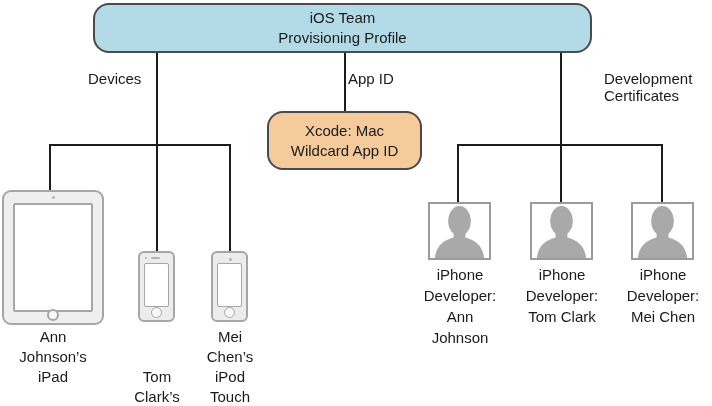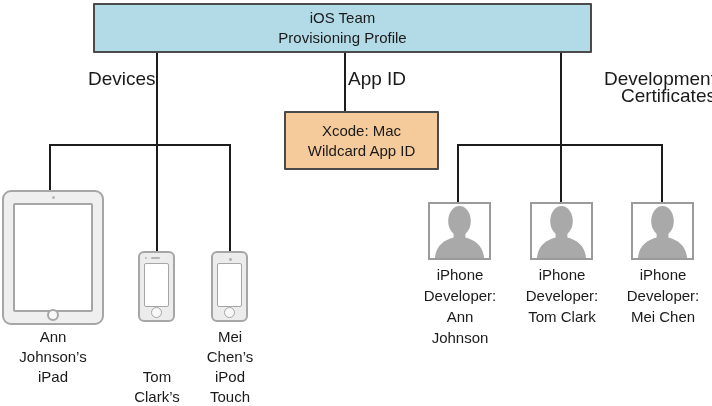--- a/index.html
+++ b/index.html
@@ -4,31 +4,31 @@
 <style>
   html,body{margin:0;padding:0;background:#fff;}
   .stage{
     position:relative;width:712px;height:406px;background:#fff;overflow:hidden;
     font-family:"Liberation Sans",sans-serif;color:#1a1a1a;
   }
   .lbl{white-space:pre-line;}
   
   .node{
     position:absolute;box-sizing:border-box;border:2px solid var(--box-border);
-    border-radius:1px;display:flex;align-items:center;justify-content:center;
+    border-radius:16px;display:flex;align-items:center;justify-content:center;
     text-align:center;font-size:15px;line-height:20px;
   }
   .root-node{background:var(--root-fill);}
   .appid-node{background:var(--appid-fill);}
   
   .line{position:absolute;background:var(--line);}
   .line.v{width:2px;}
   .line.h{height:2px;}
   
-  .branch-label{position:absolute;font-size:19px;line-height:17px;text-align:right;}
+  .branch-label{position:absolute;font-size:15px;line-height:17px;}
   
   .device{position:absolute;box-sizing:border-box;background:#efefef;
     border:2px solid var(--device-stroke);}
   .screen{position:absolute;box-sizing:border-box;background:#fff;
     border:2px solid var(--device-stroke);border-radius:2px;}
   .cam{position:absolute;border-radius:50%;background:#b5b5b5;}
   .speaker{position:absolute;background:#b5b5b5;border-radius:1px;}
   .home{position:absolute;box-sizing:border-box;background:#f8f8f8;
     border:2px solid var(--device-stroke);border-radius:50%;}
   
@@ -58,21 +58,21 @@
 
   <div class="line h" style="left:457px;top:144px;width:206px;"></div>
   <div class="line v" style="left:457px;top:144px;height:58px;"></div>
   <div class="line v" style="left:661px;top:144px;height:58px;"></div>
 
   <div class="branch-label" style="left:88px;top:70px;">Devices</div>
   <div class="branch-label" style="left:348px;top:70px;">App ID</div>
   <div class="branch-label lbl" style="left:567px;top:70px;margin-left:37px;">Development
 Certificates</div>
 
-  <div class="node appid-node" style="left:284px;top:111px;width:155px;height:59px;">
+  <div class="node appid-node" style="left:267px;top:111px;width:155px;height:59px;">
     <span class="lbl">Xcode: Mac
 Wildcard App ID</span>
   </div>
 
   <div class="device" style="left:2px;top:190px;width:102px;height:135px;border-radius:9px;">
     <div class="cam" style="left:48px;top:4px;width:3px;height:3px;"></div>
     <div class="screen" style="left:9px;top:11px;width:80px;height:109px;"></div>
     <div class="home" style="left:43px;bottom:2px;width:12px;height:12px;"></div>
   </div>
 

